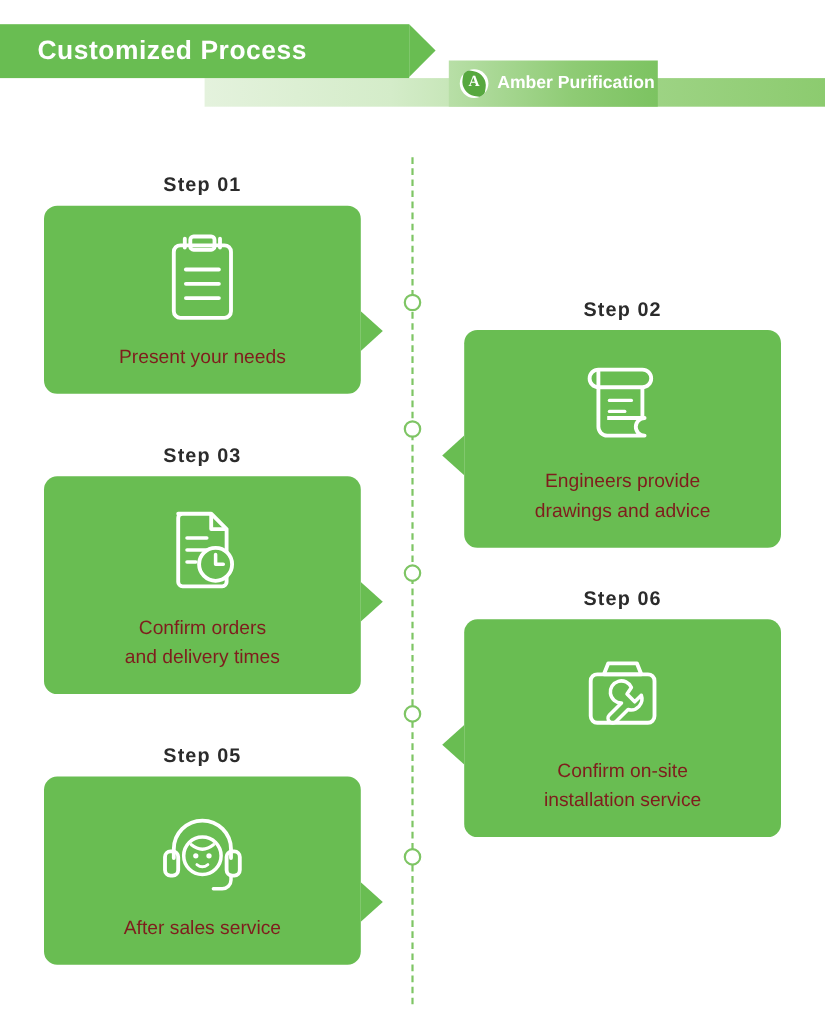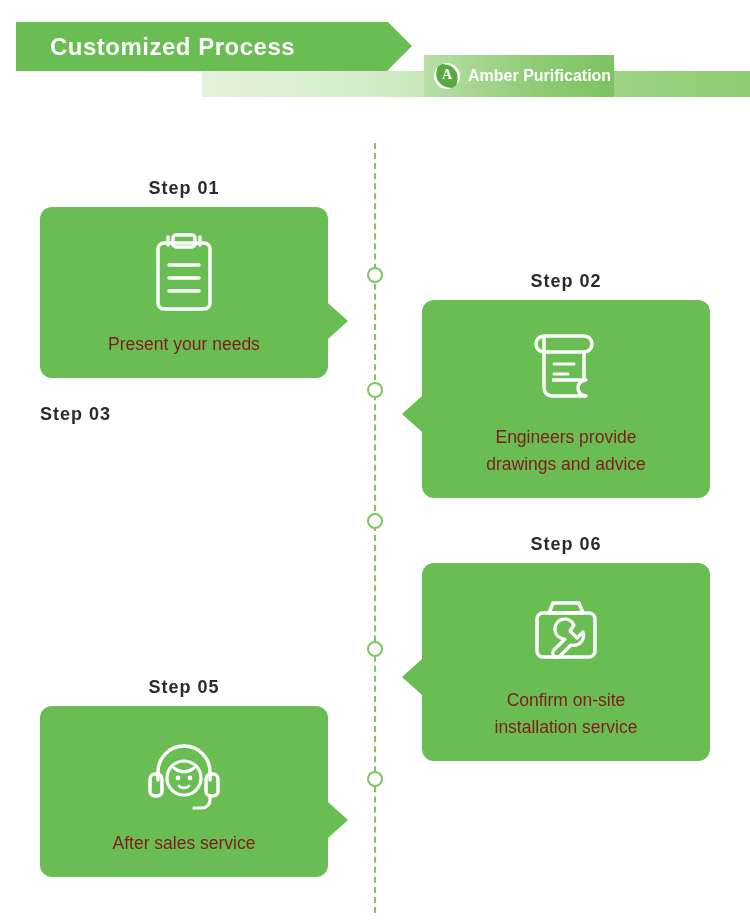--- a/index.html
+++ b/index.html
@@ -8,21 +8,21 @@
     height: 923px;
     background: #ffffff;
     font-family: "Liberation Sans", sans-serif;
     position: relative;
     overflow: hidden;
   }
 
   
   .header {
     position: absolute;
-    top: 0; left: 16px;
+    top: 0; left: 0;
     width: 598px;
     height: 100px;
   }
   .title-banner {
     position: absolute;
     top: 22px;
     left: 0;
     width: 372px;
     height: 49px;
     background: #69bd52;
@@ -164,21 +164,21 @@
     position: absolute;
     left: -20px;
     top: 96px;
     width: 0; height: 0;
     border-top: 18px solid transparent;
     border-bottom: 18px solid transparent;
     border-right: 20px solid #69bd52;
   }
 
   
-  #step-01 { left: 40px;  top: 158px; margin-top: 20px; }
+  #step-01 { left: 40px;  top: 158px; }
   #step-02 { left: 422px; top: 271px; }
   #step-03 { left: 40px;  top: 404px; }
   #step-04 { left: 422px; top: 534px; }
   #step-05 { left: 40px;  top: 677px; }
 
   #step-02 .card, #step-04 .card { align-items: center; }
 
   svg { display: block; }
 </style>
 </head>
@@ -237,20 +237,35 @@
         <line x1="28" y1="52" x2="42" y2="52" stroke="#ffffff" stroke-width="3" stroke-linecap="round"></line>
       </svg>
     </div>
     <div class="caption">Engineers provide
 drawings and advice</div>
   </div>
 </div>
 
 <div class="step" id="step-03">
   <div class="step-label">Step  03</div>
+  <div class="card left">
+    <div class="icon">
+      <svg width="80" height="88" viewBox="0 0 80 88">
+        <path d="M18 12 h30 l14 14 v48 a4 4 0 0 1 -4 4 h-36 a4 4 0 0 1 -4 -4 v-58 a4 4 0 0 1 4 -4 z" fill="none" stroke="#ffffff" stroke-width="3.5" stroke-linejoin="round"></path>
+        <path d="M48 12 v14 h14" fill="none" stroke="#ffffff" stroke-width="3.5" stroke-linejoin="round"></path>
+        <line x1="26" y1="34" x2="44" y2="34" stroke="#ffffff" stroke-width="3.2" stroke-linecap="round"></line>
+        <line x1="26" y1="45" x2="44" y2="45" stroke="#ffffff" stroke-width="3.2" stroke-linecap="round"></line>
+        <line x1="26" y1="56" x2="34" y2="56" stroke="#ffffff" stroke-width="3.2" stroke-linecap="round"></line>
+        <circle cx="52" cy="58" r="15" fill="#69bd52" stroke="#ffffff" stroke-width="3.5"></circle>
+        <path d="M52 49 v9 h7" fill="none" stroke="#ffffff" stroke-width="3.2" stroke-linecap="round" stroke-linejoin="round"></path>
+      </svg>
+    </div>
+    <div class="caption">Confirm orders
+and delivery times</div>
+  </div>
 </div>
 
 <div class="step" id="step-04">
   <div class="step-label">Step  06</div>
   <div class="card right">
     <div class="icon">
       <svg width="86" height="88" viewBox="0 0 86 88">
         <path d="M30 18 h26 l4 10 h-34 z" fill="none" stroke="#ffffff" stroke-width="3.5" stroke-linejoin="round"></path>
         <rect x="14" y="28" width="58" height="44" rx="6" fill="none" stroke="#ffffff" stroke-width="3.5"></rect>
         <path d="M51 40 a10 10 0 1 0 -9 14 l-11 11 a4 4 0 0 0 6 6 l11 -11 a10 10 0 0 0 12 -13 l-6 6 -7 -7 z" fill="none" stroke="#ffffff" stroke-width="3.2" stroke-linejoin="round"></path>

